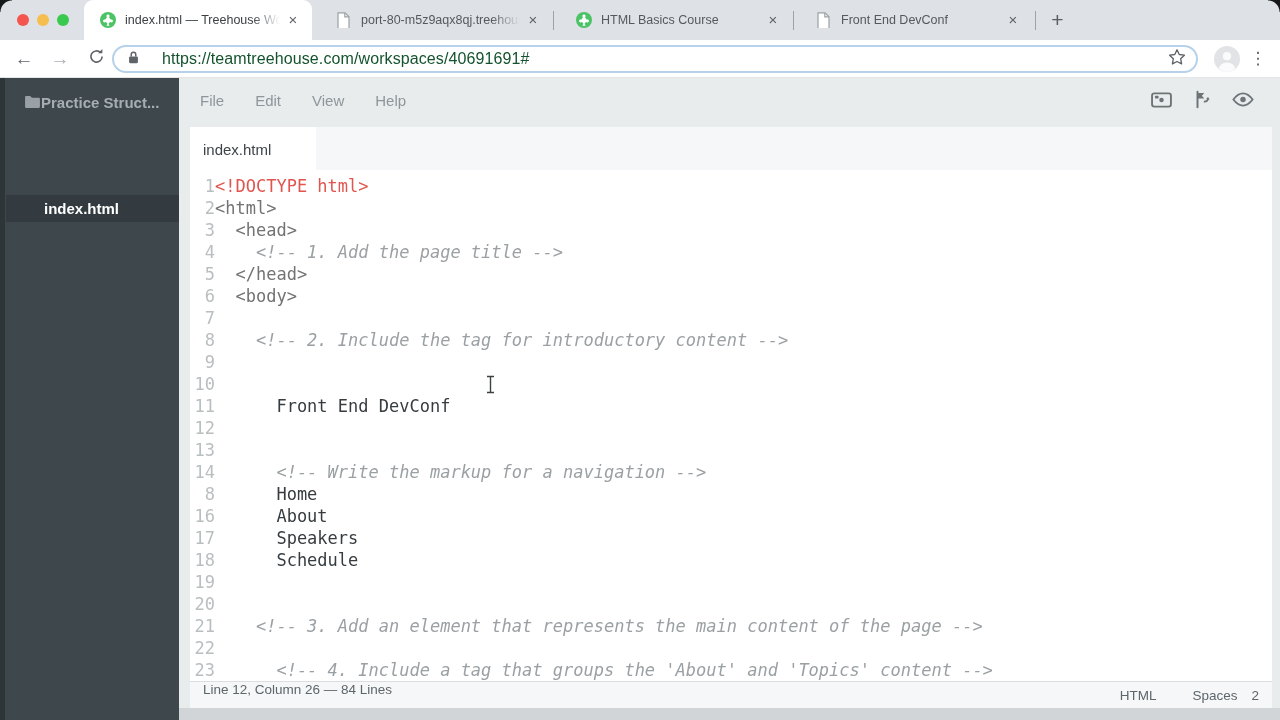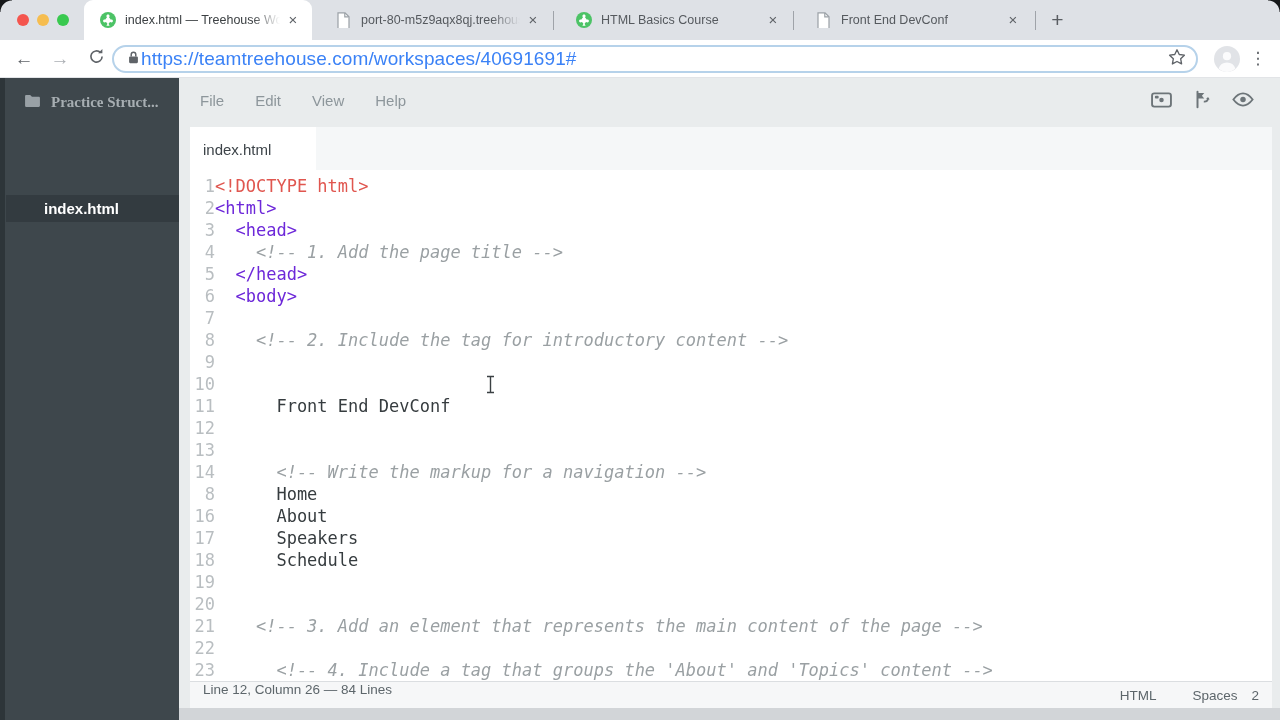--- a/index.html
+++ b/index.html
@@ -27,31 +27,31 @@
 
   
   .toolbar{position:absolute;left:0;top:40px;width:1280px;height:38px;background:#fff;
            border-bottom:1px solid #e2e4e7;box-sizing:border-box;}
   .navbtn{position:absolute;top:7px;width:24px;height:24px;text-align:center;line-height:24px;
           font-size:19px;color:#5f6368;}
   .navbtn.fwd{color:#aaaeb3;}
   .omnibox{position:absolute;left:112px;top:45px;width:1086px;height:28px;box-sizing:border-box;
            border:2px solid #b6d2ea;border-radius:15px;background:#fff;display:flex;align-items:center;
            padding:0 10px 0 14px;}
-  .omnibox .url{font-size:19px;color:#3b82f6;letter-spacing:.1px;margin-left:2px;white-space:nowrap;}
+  .omnibox .url{font-size:16px;color:#14532d;letter-spacing:.1px;margin-left:23px;white-space:nowrap;}
   .omnibox .star{margin-left:auto;}
   .avatar{position:absolute;right:40px;top:46px;width:26px;height:26px;}
   .kebab{position:absolute;right:13px;top:47px;width:18px;height:24px;text-align:center;
          font-size:17px;line-height:24px;color:#5f6368;letter-spacing:0;}
 
   
   .sidebar{position:absolute;left:0;top:78px;width:179px;height:642px;background:#3e474c;}
   .sidebar .edge{position:absolute;left:0;top:0;width:5px;height:100%;background:#2d3539;}
-  .project{position:absolute;left:24px;top:16px;display:flex;align-items:center;gap:10px;
-           color:#a7aeb2;font-size:15px;font-weight:700;font-family:Liberation Serif, serif;}
+  .project{position:absolute;left:24px;top:16px;display:flex;align-items:center;gap:0;
+           color:#a7aeb2;font-size:15px;font-weight:700;}
   .filerow{position:absolute;left:6px;right:0;top:117px;height:27px;background:#333b40;
            color:#fff;font-size:15px;font-weight:700;line-height:27px;padding-left:38px;}
 
   .main{position:absolute;left:179px;top:78px;width:1101px;height:642px;background:#e9eced;}
   .menubar{position:absolute;left:21px;top:0;height:44px;display:flex;align-items:center;gap:31px;}
   .menu-item{font-size:15px;color:#8d969b;text-align:center;}
   .wicons{position:absolute;right:26px;top:12px;display:flex;gap:21px;align-items:center;}
   .wicons span{display:inline-flex;}
 
   .tabbar{position:absolute;left:11px;top:44px;width:1082px;height:48px;}
@@ -59,21 +59,21 @@
   .etab{position:absolute;left:0;top:5px;width:126px;height:43px;background:#fff;
         font-size:15px;color:#3d4449;line-height:45px;padding-left:13px;box-sizing:border-box;z-index:1;}
 
   .editor{position:absolute;left:11px;top:92px;width:1082px;height:511px;background:#fff;
           padding-top:5px;box-sizing:border-box;overflow:hidden;
           font-family:"DejaVu Sans Mono",monospace;font-size:17px;line-height:22px;}
   .cl{display:flex;height:22px;white-space:pre;}
   .ln{flex:none;width:25px;text-align:right;color:#b9bec1;}
   .lc{margin-left:0;color:#363c3f;}
   .tk-doctype{color:#e0564f;}
-  .tk-tag{color:#6d28d9;text-align:center;}
+  .tk-tag{color:#737373;text-align:center;}
   .tk-comment{color:#9aa0a3;font-style:italic;}
   .tk-text{color:#363c3f;}
   .caret{display:inline-block;width:0;border-left:1.6px solid #1a1e20;height:18px;
          vertical-align:text-bottom;margin-right:-1.6px;}
   .ibeam{position:absolute;left:306px;top:297px;z-index:5;}
 
   .statusbar{position:absolute;left:11px;top:603px;width:1082px;height:27px;background:#f6f7f8;
              border-top:1px solid #dbdee1;box-sizing:border-box;display:flex;
              padding:0 13px;font-size:13.5px;color:#5d666b;}
   .statusbar .right{margin-left:auto;display:flex;gap:14px;align-items:center;}

